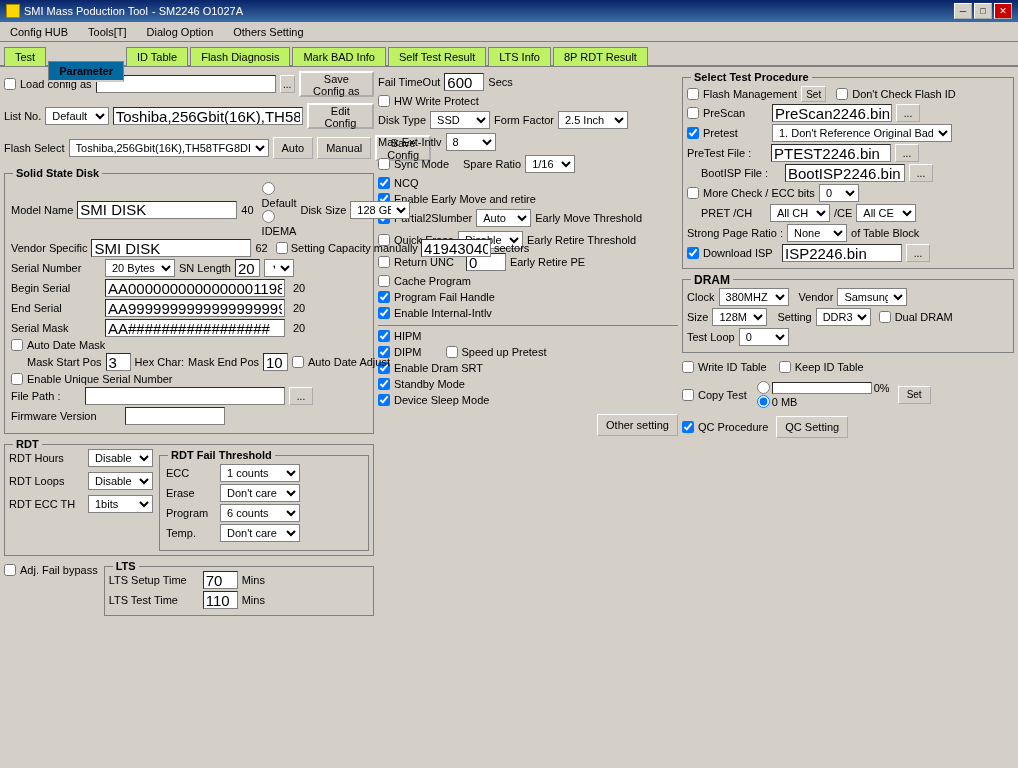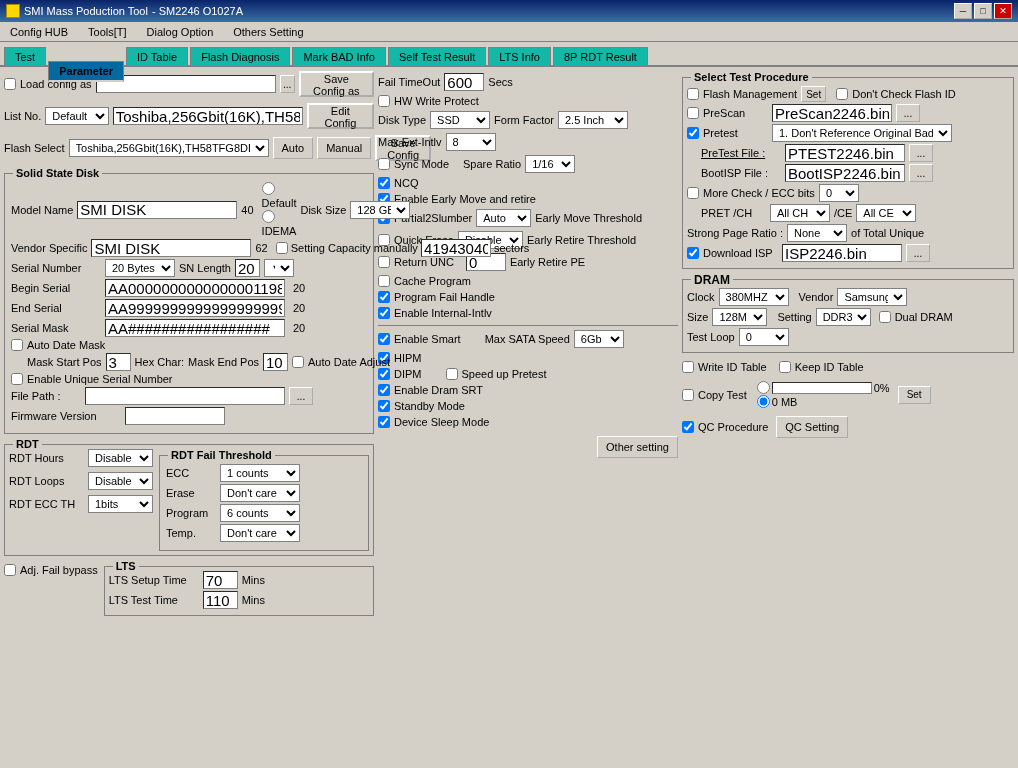--- a/index.html
+++ b/index.html
@@ -35,21 +35,21 @@
     }
     .tab {
       padding: 3px 10px; border: 1px solid #808080; border-bottom: none;
       background: #d4d0c8; cursor: pointer; font-size: 11px; margin-right: 2px;
       position: relative; top: 1px;
     }
     .tab.active {
       background: #0369a1; border-bottom: 2px solid #d4d0c8; font-weight: bold;
       top: 17px;
     }
-    .tab:not(.active) { background: #14b8a6; }
+    .tab:not(.active) { background: #bef264; }
     
     .main-content {
       background: #d4d0c8; padding: 4px; display: flex; gap: 4px; height: calc(768px - 66px);
     }
     
     .left-panel { width: 370px; display: flex; flex-direction: column; gap: 4px; }
     .right-panel { flex: 1; display: flex; flex-direction: column; gap: 4px; }
     
     .row { display: flex; align-items: center; gap: 4px; margin-bottom: 2px; }
     
@@ -393,26 +393,20 @@
       <span class="label">Program Fail Handle</span>
     </div>
 
     <div class="row">
       <input type="checkbox" checked="" style="">
       <span class="label">Enable Internal-Intlv</span>
     </div>
 
     <hr class="separator">
 
-    <div class="row">
-      <input type="checkbox" checked="" style="">
-      <span class="label">Enable Smart</span>
-      <span class="label" style="margin-left:20px;">Max SATA Speed</span>
-      <select style="width:50px;"><option>6Gb</option></select>
-    </div>
 
     <div class="row">
       <input type="checkbox" checked="" style="">
       <span class="label">HIPM</span>
     </div>
 
     <div class="row">
       <input type="checkbox" checked="" style="">
       <span class="label">DIPM</span>
       <input type="checkbox" style="margin-left: 20px;">
@@ -462,21 +456,21 @@
 
       <div class="row">
         <input type="checkbox" checked="" style="">
         <span class="label" style="width:65px;">Pretest</span>
         <select style="width:180px;">
           <option>1. Don't Reference Original Bad</option>
         </select>
       </div>
 
       <div class="row">
-        <span class="label" style="width:80px; margin-left:14px;text-decoration:underline;">PreTest File :</span>
+        <span class="label" style="width:80px; ">PreTest File :</span>
         <input type="text" style="width: 120px;" value="PTEST2246.bin">
         <button class="btn-ellipsis">...</button>
       </div>
 
       <div class="row">
         <span class="label" style="width:80px; margin-left:14px;">BootISP File :</span>
         <input type="text" style="width: 120px;" value="BootISP2246.bin">
         <button class="btn-ellipsis">...</button>
       </div>
 
@@ -489,21 +483,21 @@
       <div class="row">
         <span class="label" style="width:65px; margin-left:14px;">PRET /CH</span>
         <select style="width:60px;"><option>All CH</option></select>
         <span class="label">/CE</span>
         <select style="width:60px;"><option>All CE</option></select>
       </div>
 
       <div class="row">
         <span class="label">Strong Page Ratio :</span>
         <select style="width:60px;"><option>None</option></select>
-        <span class="label">of Total Unique</span>
+        <span class="label">of Table Block</span>
       </div>
 
       <div class="row">
         <input type="checkbox" checked="" style="">
         <span class="label" style="width:75px;">Download ISP</span>
         <input type="text" style="width: 120px;" value="ISP2246.bin">
         <button class="btn-ellipsis">...</button>
       </div>
     </div>
 

